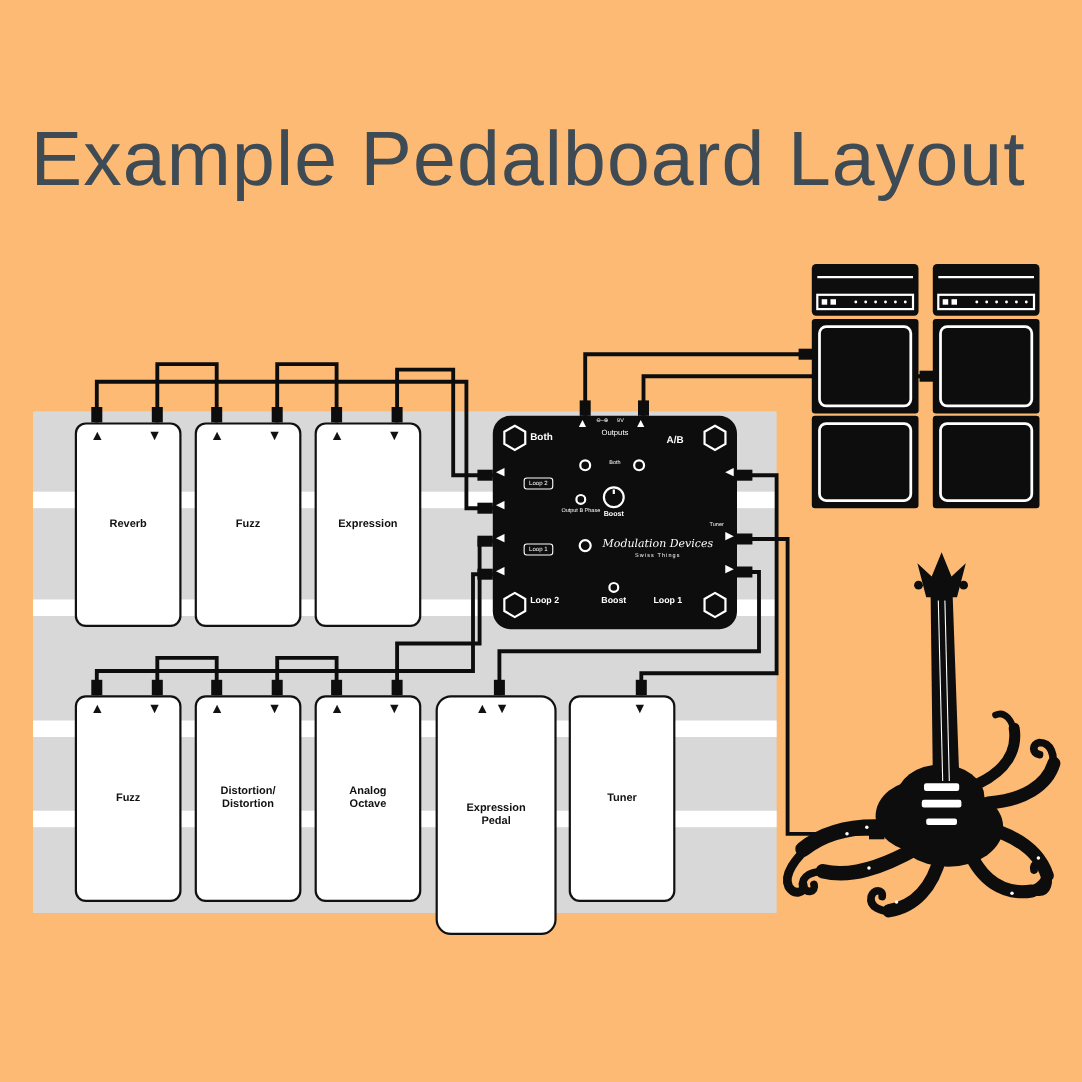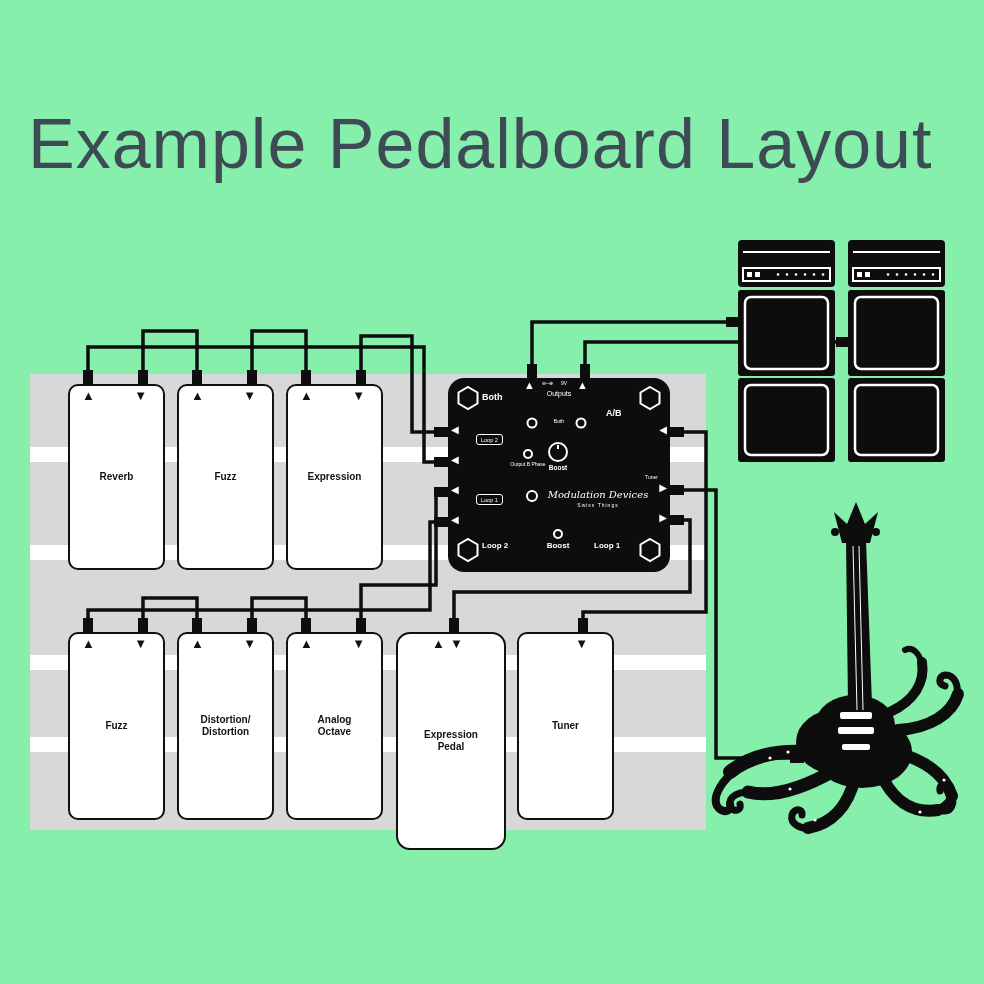--- a/index.html
+++ b/index.html
@@ -1,16 +1,16 @@
 <!DOCTYPE html>
 <html><head>
 <meta charset="utf-8">
 <style>
   html,body{margin:0;padding:0;background:#fff;}
-  .canvas{position:relative;width:984px;height:984px;background:#86efac;overflow:hidden;
+  .canvas{position:relative;width:984px;height:984px;background:#fdba74;overflow:hidden;
           font-family:"Liberation Sans",sans-serif;}
   .title{position:absolute;left:28px;top:104px;font-size:70px;font-weight:300;
          color:#3e4a54;letter-spacing:1px;white-space:nowrap;}
   .board{position:absolute;left:30px;top:374px;width:676px;height:456px;background:#d8d8d8;z-index:1;}
   .board-slot{position:absolute;left:0;width:100%;height:15px;background:#ffffff;}
   .cables{position:absolute;left:0;top:0;z-index:2;}
   .pedal{position:absolute;background:#fff;border:2.5px solid #111;border-radius:10px;
          display:flex;align-items:center;justify-content:center;text-align:center;
          z-index:3;box-sizing:border-box;}
   .pedal-label{font-weight:bold;font-size:10px;color:#111;white-space:pre-line;line-height:1.25;}
@@ -225,21 +225,21 @@
         <circle cx="84" cy="45" r="4.5"></circle>
         <circle cx="133" cy="45" r="4.5"></circle>
         <circle cx="80" cy="76" r="4"></circle>
         <circle cx="110" cy="74" r="9"></circle>
         <line x1="110" y1="67" x2="110" y2="71"></line>
         <circle cx="84" cy="118" r="5"></circle>
         <circle cx="110" cy="156" r="4"></circle>
       </g>
     </svg>
     <span class="sw-bold" style="left:34px;top:14px;">Both</span>
-    <span class="sw-bold" style="left:158px;top:30px;">A/B</span>
+    <span class="sw-bold" style="left:158px;top:17px;">A/B</span>
     <span class="sw-arrow" style="left:76px;top:1px;">▲</span>
     <span class="sw-arrow" style="left:129px;top:1px;">▲</span>
     <span class="sw-tiny" style="left:94px;top:3px;">⊖–⊕</span>
     <span class="sw-tiny" style="left:113px;top:3px;">9V</span>
     <span class="sw-outputs">Outputs</span>
     <span class="sw-tiny" style="left:98px;top:41px;width:26px;text-align:center;">Both</span>
     <span class="sw-arrow-side" style="left:3px;top:46px;">◀</span>
     <span class="sw-arrow-side" style="left:3px;top:76px;">◀</span>
     <span class="sw-arrow-side" style="left:3px;top:106px;">◀</span>
     <span class="sw-arrow-side" style="left:3px;top:136px;">◀</span>

